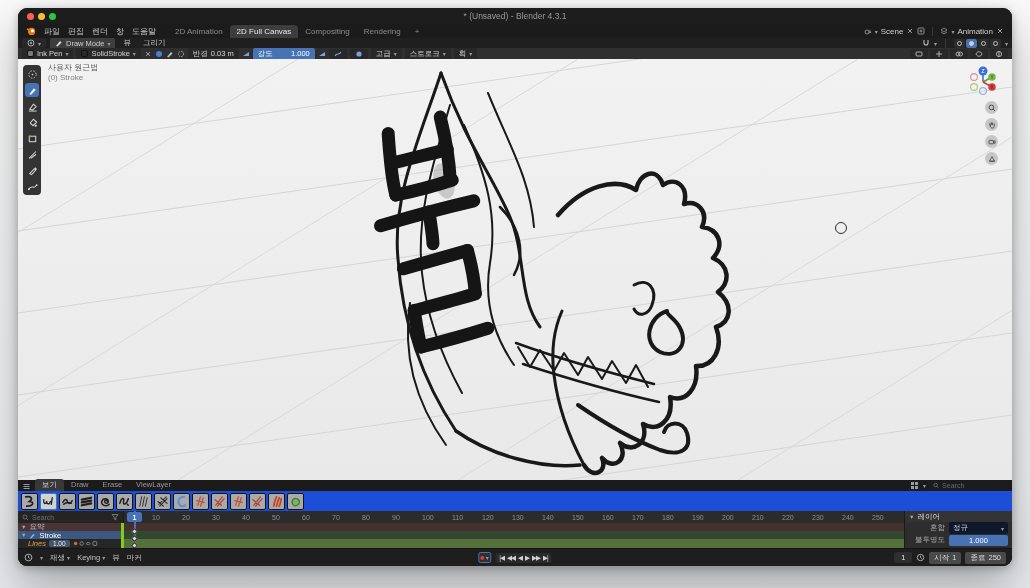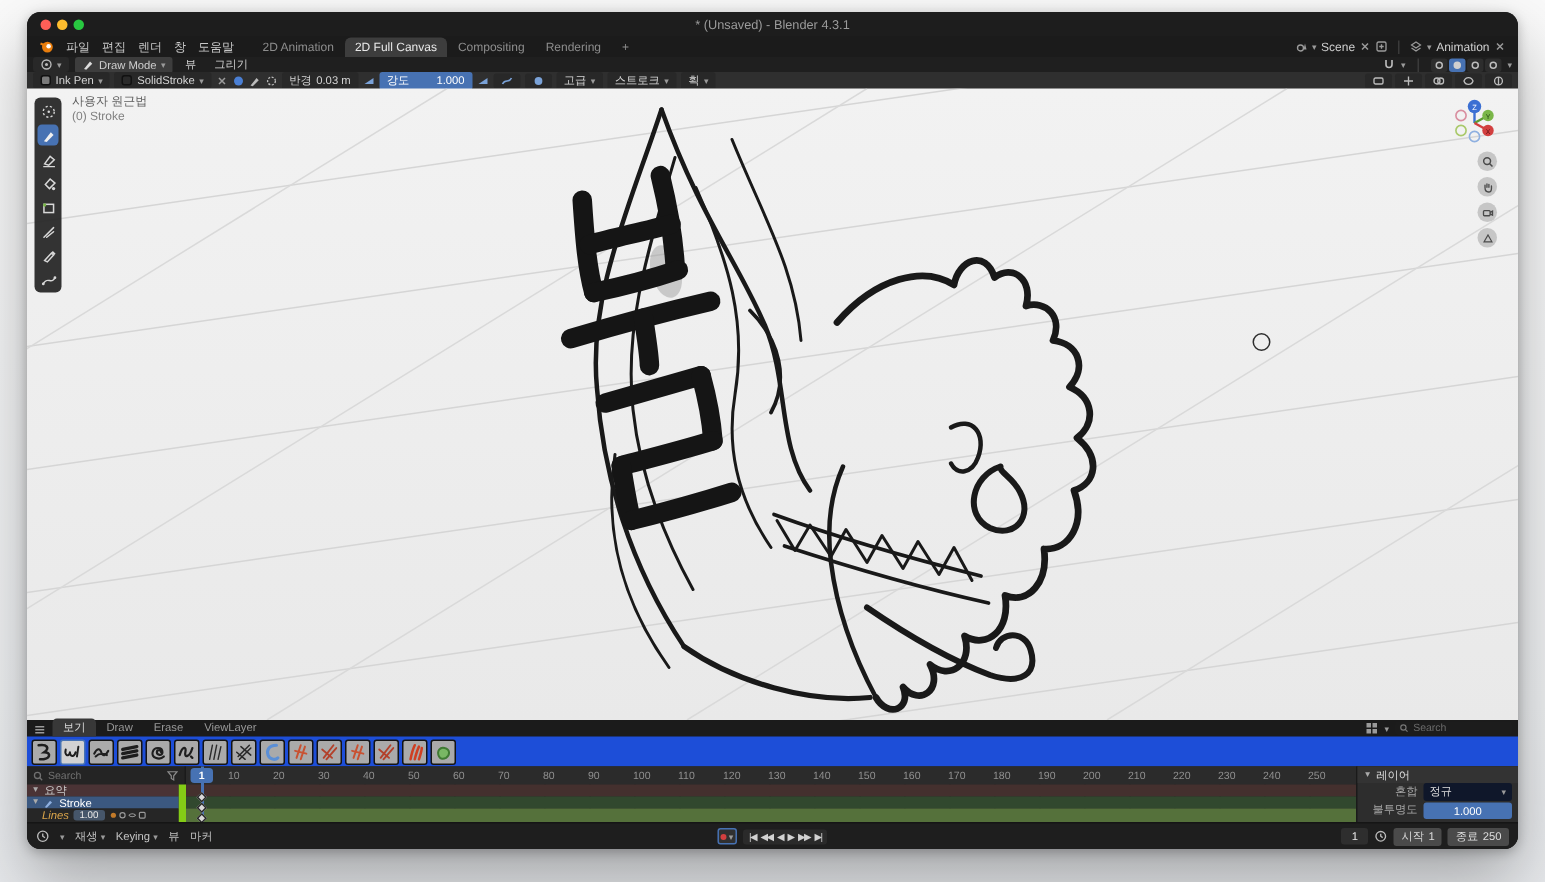--- a/index.html
+++ b/index.html
@@ -84,21 +84,21 @@
   .tl-top { height:12px; display:flex; flex:none; }
   .tl-search { width:106px; background:#242424; display:flex; align-items:center;
     gap:3px; padding:0 4px; border-right:1px solid #1a1a1a; }
   .tl-search input { background:transparent; border:none; outline:none; width:52px;
     color:#aaa; font-size:7px; font-family:"Liberation Sans",sans-serif; }
   .tl-search input::placeholder { color:#707070; }
   .ruler { flex:1; background:#2b2b2b; display:flex; align-items:center;
     padding-left:28px; overflow:hidden; }
   .rnum { width:30px; flex:none; font-size:7px; color:#8f8f8f; }
   .tl-mid { height:25px; display:flex; flex:none; position:relative; }
-  .chcol { width:106px; flex:none; border-right:5px solid #84cc16; font-size:7.5px; }
+  .chcol { width:106px; flex:none; border-right:3px solid #84cc16; font-size:7.5px; }
   .chrow { height:8px; display:flex; align-items:center; gap:3px; padding:0 3px; color:#ccc; }
   .chrow .arr { font-size:5.5px; color:#aaa; }
   .chrow.summary { background:#4a3335; }
   .chrow.stroke { background:#3b5880; color:#fff; }
   .chrow.lines { height:9px; background:#262626; padding-left:10px; }
   .lines-name { color:#d9a44a;font-style:italic; }
   .lines-val { background:#46566a; color:#e9e9e9; border-radius:2px; font-size:6.5px;
     padding:0 4px; line-height:7px; }
   .tracks { flex:1; position:relative;
     background:repeating-linear-gradient(90deg, transparent 0 29px, rgba(0,0,0,.22) 29px 30px), #282828; }

